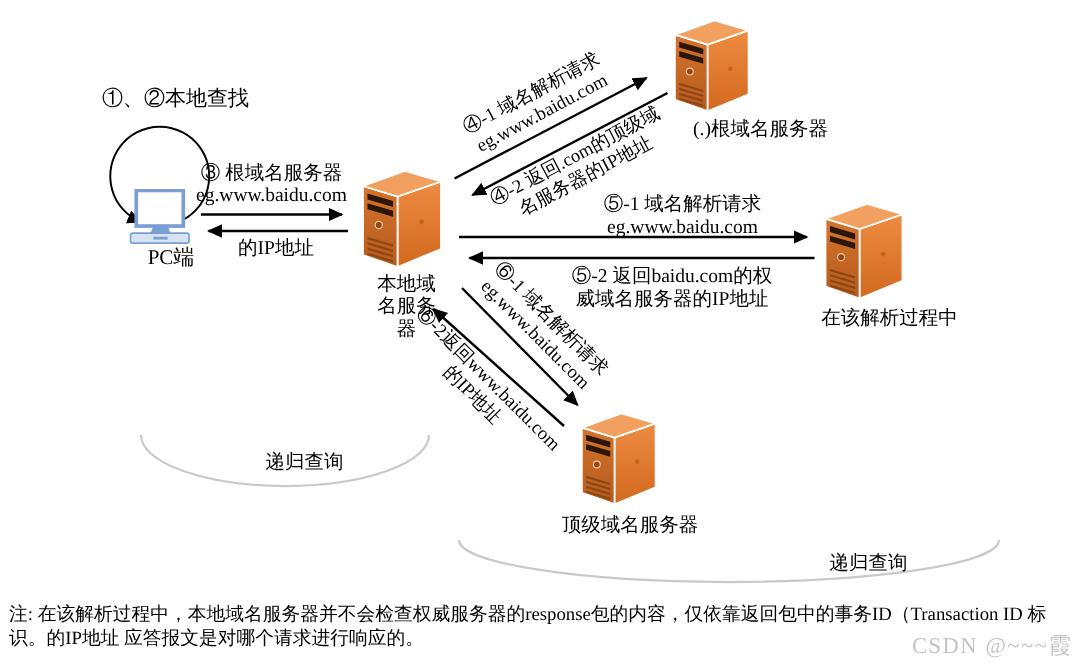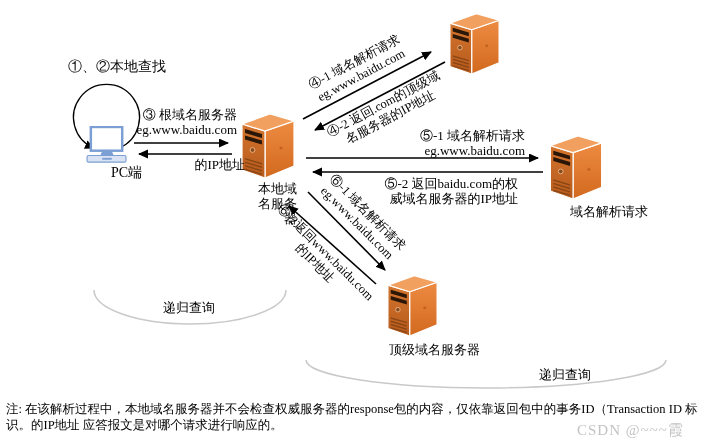--- a/index.html
+++ b/index.html
@@ -1,28 +1,28 @@
 <!DOCTYPE html>
 <html><head>
 <meta charset="utf-8">
 <style>
   html,body{margin:0;padding:0;background:#fff;}
   #canvas{
     position:relative;width:719px;height:448px;background:#ffffff;overflow:hidden;
     font-family:"Liberation Serif","DejaVu Serif",serif;color:#000;
   }
   .layer{position:absolute;left:0;top:0;}
-  .lbl{position:absolute;font-size:13px;line-height:15px;text-align:right;white-space:nowrap;font-family:Liberation Serif, serif;}
+  .lbl{position:absolute;font-size:13px;line-height:15px;text-align:center;white-space:nowrap;font-family:Liberation Serif, serif;}
   .rlbl{position:absolute;font-size:12.5px;line-height:15px;text-align:center;white-space:nowrap;transform-origin:center center;}
   .node-label{font-size:13px;}
   .server{position:absolute;}
   .pcicon{position:absolute;}
-  .group-label{position:absolute;font-size:13px;white-space:nowrap;}
+  .group-label{position:absolute;font-size:13px;white-space:nowrap;margin-left:14px;}
   .note{position:absolute;left:6px;top:401px;font-size:12.5px;line-height:16px;white-space:nowrap;}
-  .watermark{position:absolute;left:577px;top:421px;font-size:15px;color:#c3c3c3;letter-spacing:1px;white-space:nowrap;}
+  .watermark{position:absolute;left:608px;top:421px;font-size:15px;color:#c3c3c3;letter-spacing:1px;white-space:nowrap;}
 </style>
 </head>
 <body>
 
 <div id="canvas">
 
   <svg width="0" height="0" style="position:absolute" aria-hidden="true">
     <defs>
       <linearGradient id="gradSide" x1="0" y1="0" x2="0" y2="1">
         <stop offset="0" stop-color="#ED8B42"></stop>
@@ -92,21 +92,22 @@
   <svg class="server" style="left:384px;top:270px" width="57" height="68">
       <use href="#srv"></use>
     </svg>
 
   <div class="lbl node-label" style="left:86px;top:165px;width:56px;font-size:14px">PC端</div>
   <div class="lbl node-label" style="left:245px;top:181px;width:52px">
     <div>本地域</div>
     <div>名服务</div>
     <div>器</div>
   </div>
-  <div class="lbl node-label" style="left:538px;top:204px;width:110px">域名解析请求</div>
+  <div class="lbl node-label" style="left:446px;top:78px;width:122px">(.)根域名服务器</div>
+  <div class="lbl node-label" style="left:538px;top:204px;width:110px">在该解析过程中</div>
   <div class="lbl node-label" style="left:360px;top:342px;width:120px">顶级域名服务器</div>
 
   <div class="lbl" style="left:68px;top:59px;font-size:14px">①、②本地查找</div>
 
   <div class="lbl" style="left:125px;top:107px;width:112px">
     <div>③ 根域名服务器</div>
     <div>eg.www.baidu.com</div>
   </div>
 
   <div class="lbl" style="left:123px;top:157px;width:122px">

